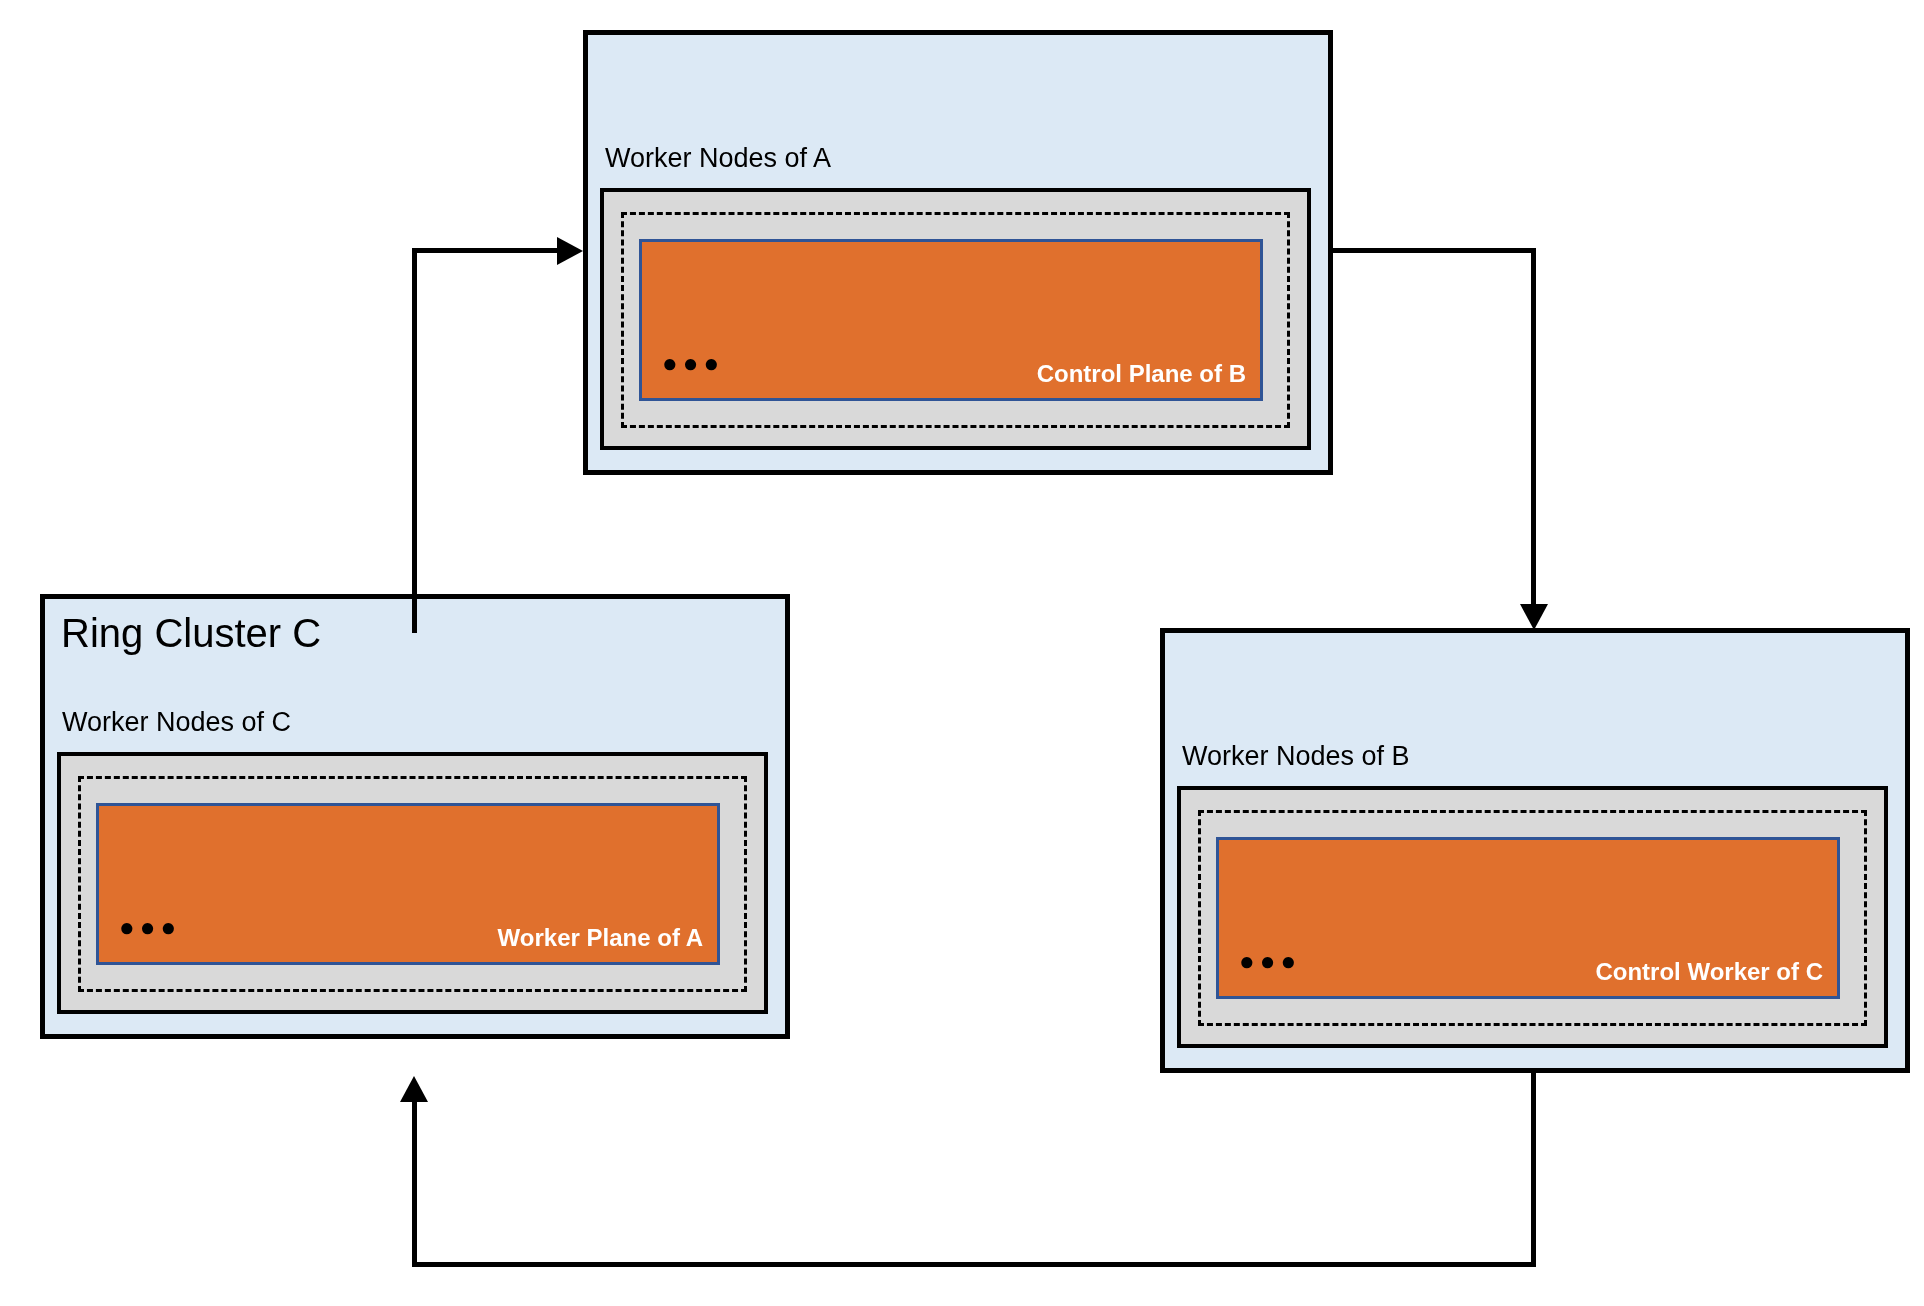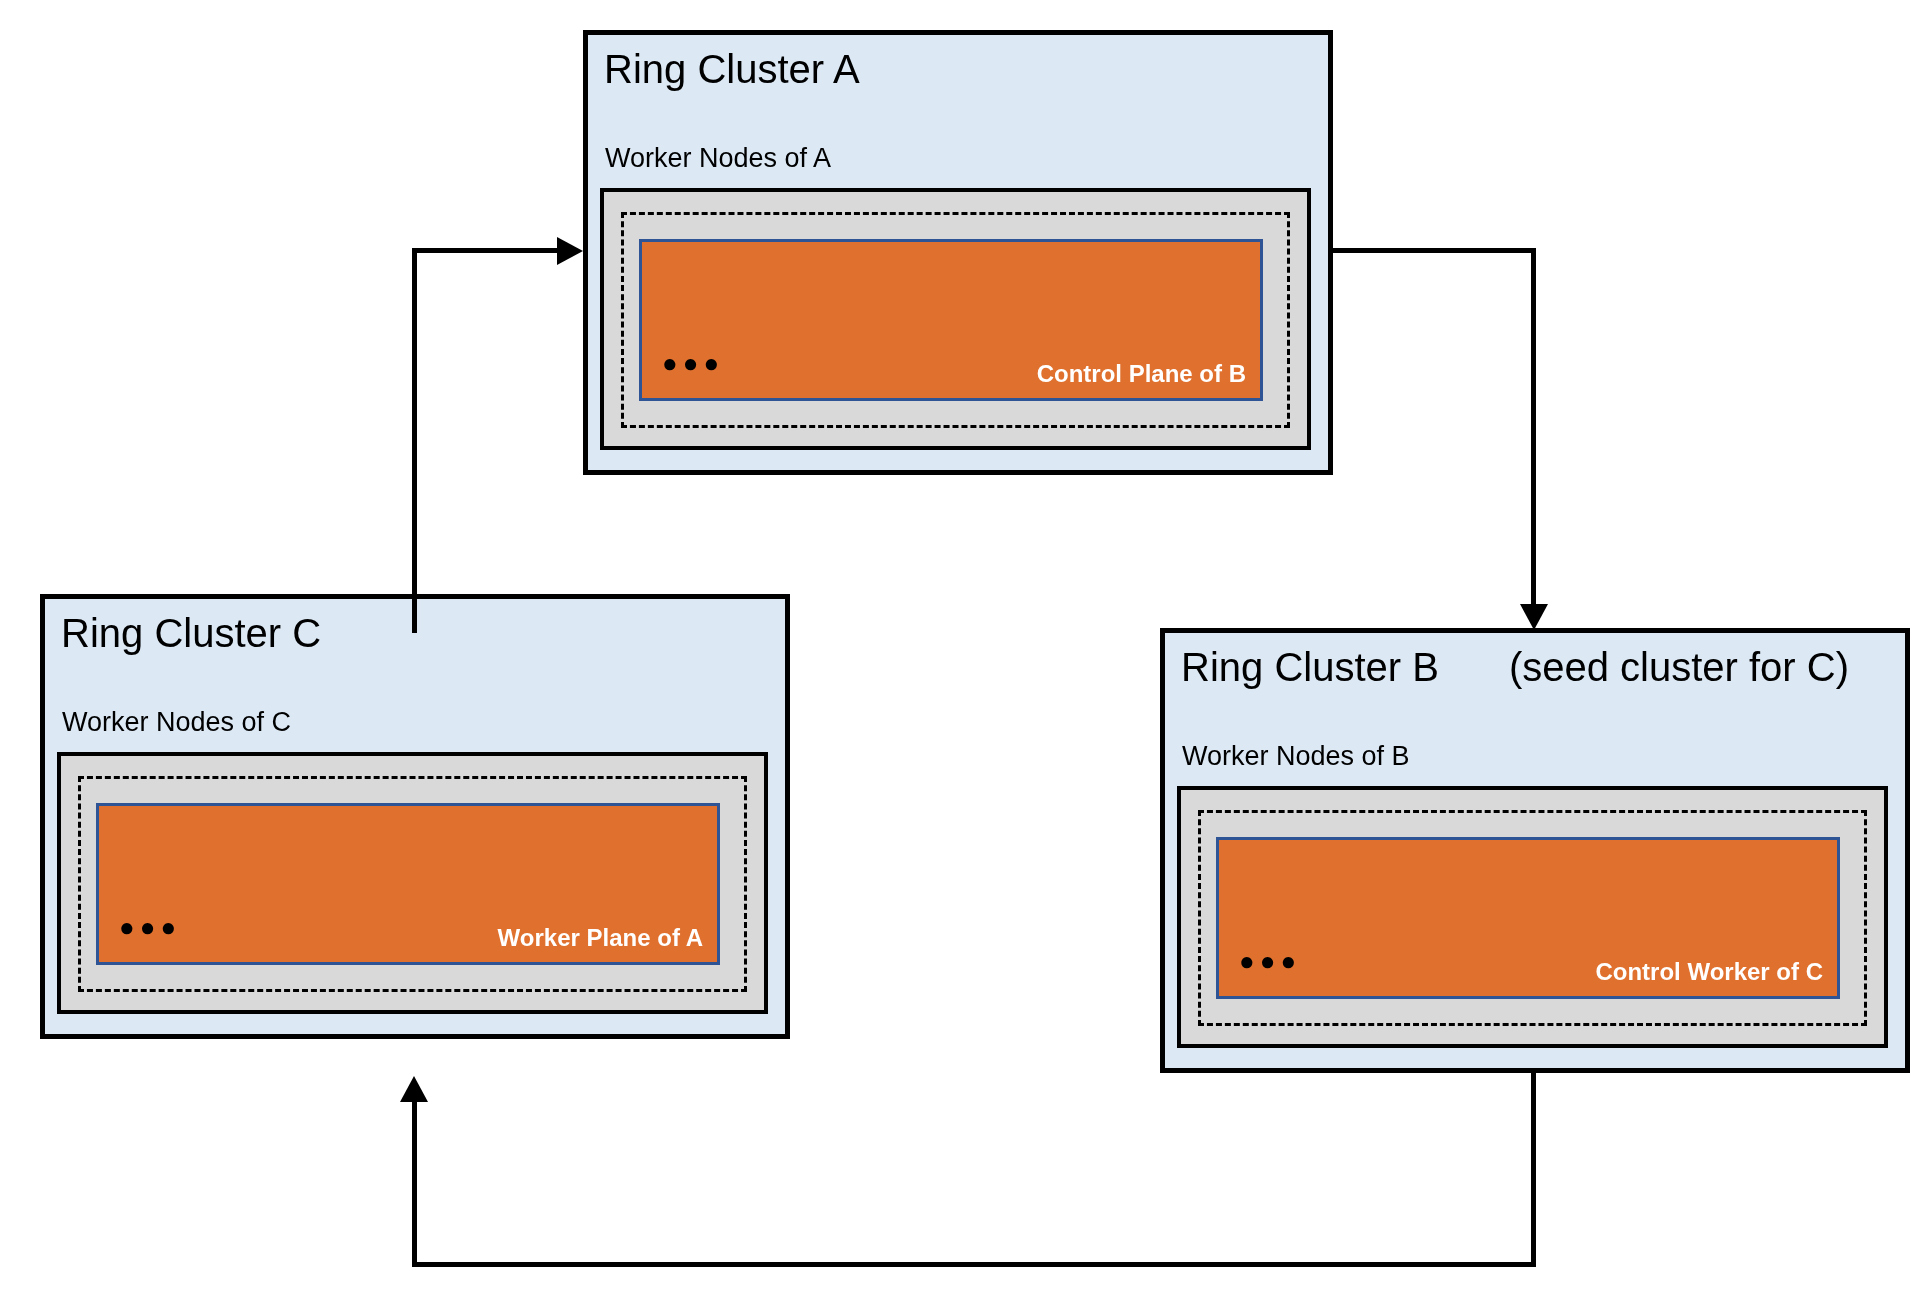--- a/index.html
+++ b/index.html
@@ -138,38 +138,33 @@
   .bc-v-left { left: 412px; top: 1100px; width: 5px; height: 167px; }
   .bc-head { left: 400px; top: 1076px; }
 </style>
 </head>
 <body>
 
 <div class="canvas">
 
   <div class="cluster cluster-a">
     <div class="cluster-title">
-      <span>Ring Cluster A</span>
     </div>
     <div class="worker-label">Worker Nodes of A</div>
     <div class="node-box">
       <div class="dashed-box">
         <div class="control-box">
           <span class="dots">●●●</span>
           <span class="control-label">Control Plane of B</span>
         </div>
       </div>
     </div>
   </div>
 
   <div class="cluster cluster-b">
-    <div class="cluster-title">
-      <span>Ring Cluster B</span>
-      <span>(seed cluster for C)</span>
-    </div>
     <div class="worker-label">Worker Nodes of B</div>
     <div class="node-box">
       <div class="dashed-box">
         <div class="control-box">
           <span class="dots">●●●</span>
           <span class="control-label">Control Worker of C</span>
         </div>
       </div>
     </div>
   </div>

